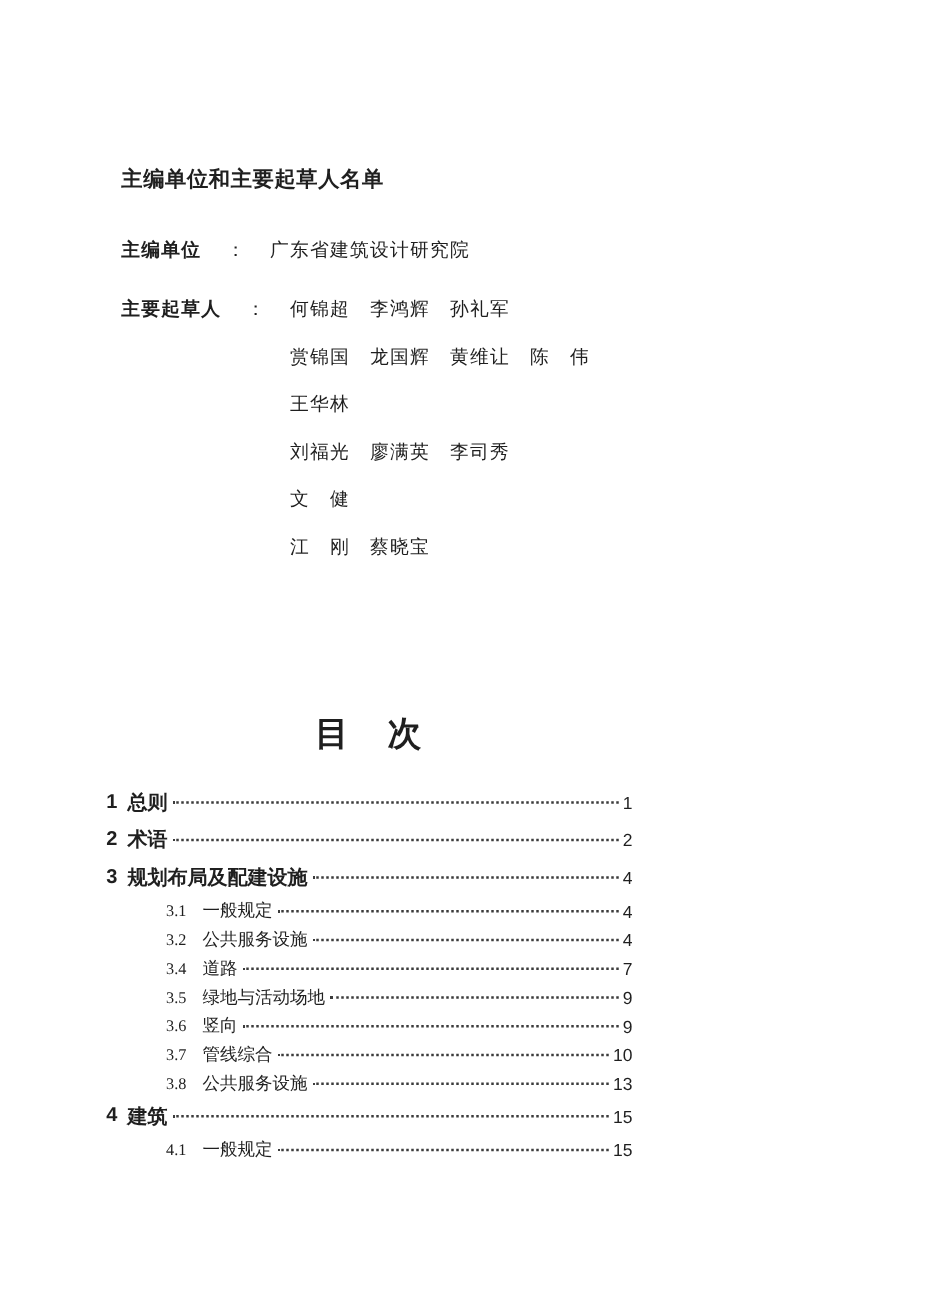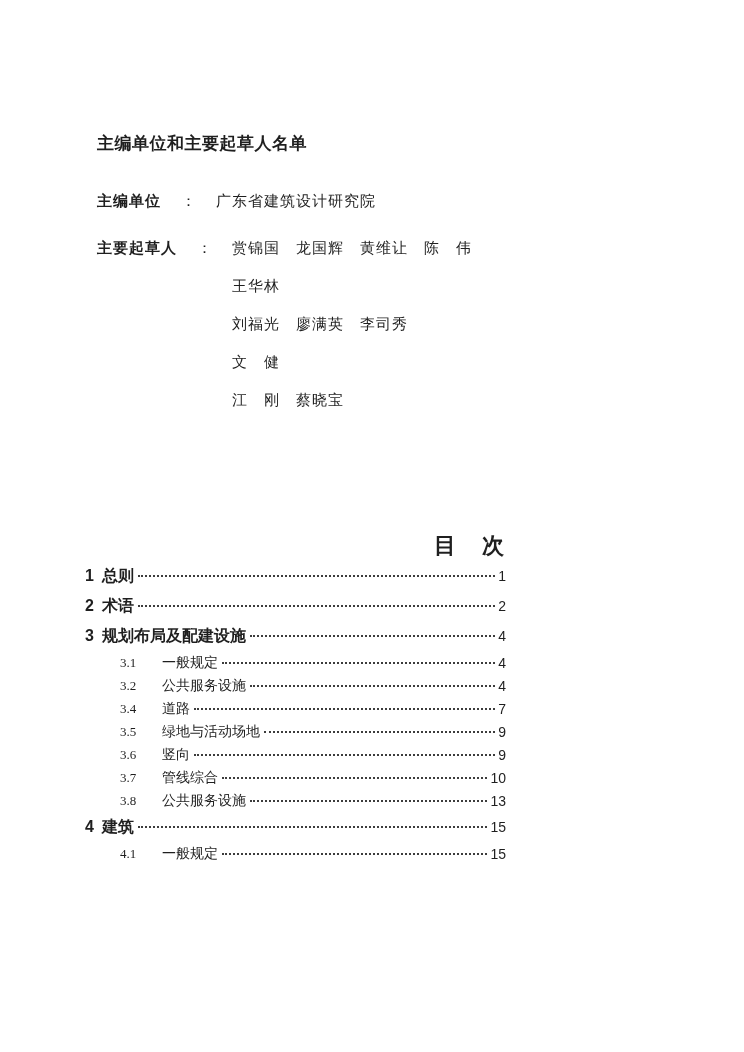--- a/index.html
+++ b/index.html
@@ -53,40 +53,42 @@
     white-space: pre;
   }
 
   
   .toc {
     padding: 0 134px 0 85px; 
   }
   .toc-title {
     font-family: "Liberation Sans", sans-serif;
     font-weight: 700;
-    font-size: 22px;
-    text-align: right;
+    font-size: 27px;
+    text-align: center;
     letter-spacing: 2px;
     margin-top: 112px;
+    margin-bottom: 22px;
   }
   .toc-row {
     display: flex;
     align-items: center;
     white-space: nowrap;
   }
   .toc-row.lvl1 {
     height: 30px;
     font-family: "Liberation Sans", sans-serif;
     font-weight: 700;
     font-size: 16px;
   }
   .toc-row.lvl2 {
     height: 23px;
     font-size: 14px;
     padding-left: 35px;
+    text-align: center;
   }
   .lvl1 .toc-num { margin-right: 8px; }
   .lvl2 .toc-num {
     width: 42px;
     flex: 0 0 42px;
     font-family: "Liberation Serif", serif;
     font-size: 13px;
   }
   .toc-leader {
     flex: 1 1 auto;
@@ -117,20 +119,21 @@
       <div class="credit-lines">
         <div class="credit-line">广东省建筑设计研究院</div>
       </div>
     </div>
 
     <div class="credit-row">
       <span class="credit-label">主要起草人</span>
       <span class="credit-colon">：</span>
       <div class="credit-lines">
 
+      <div class="credit-line">何锦超　李鸿辉　孙礼军</div>
           <div class="credit-line">赏锦国　龙国辉　黄维让　陈　伟</div>
           <div class="credit-line">王华林</div>
           <div class="credit-line">刘福光　廖满英　李司秀</div>
           <div class="credit-line">文　健</div>
           <div class="credit-line">江　刚　蔡晓宝</div>
         </div>
     </div>
   </div>
 
   <div class="toc">

